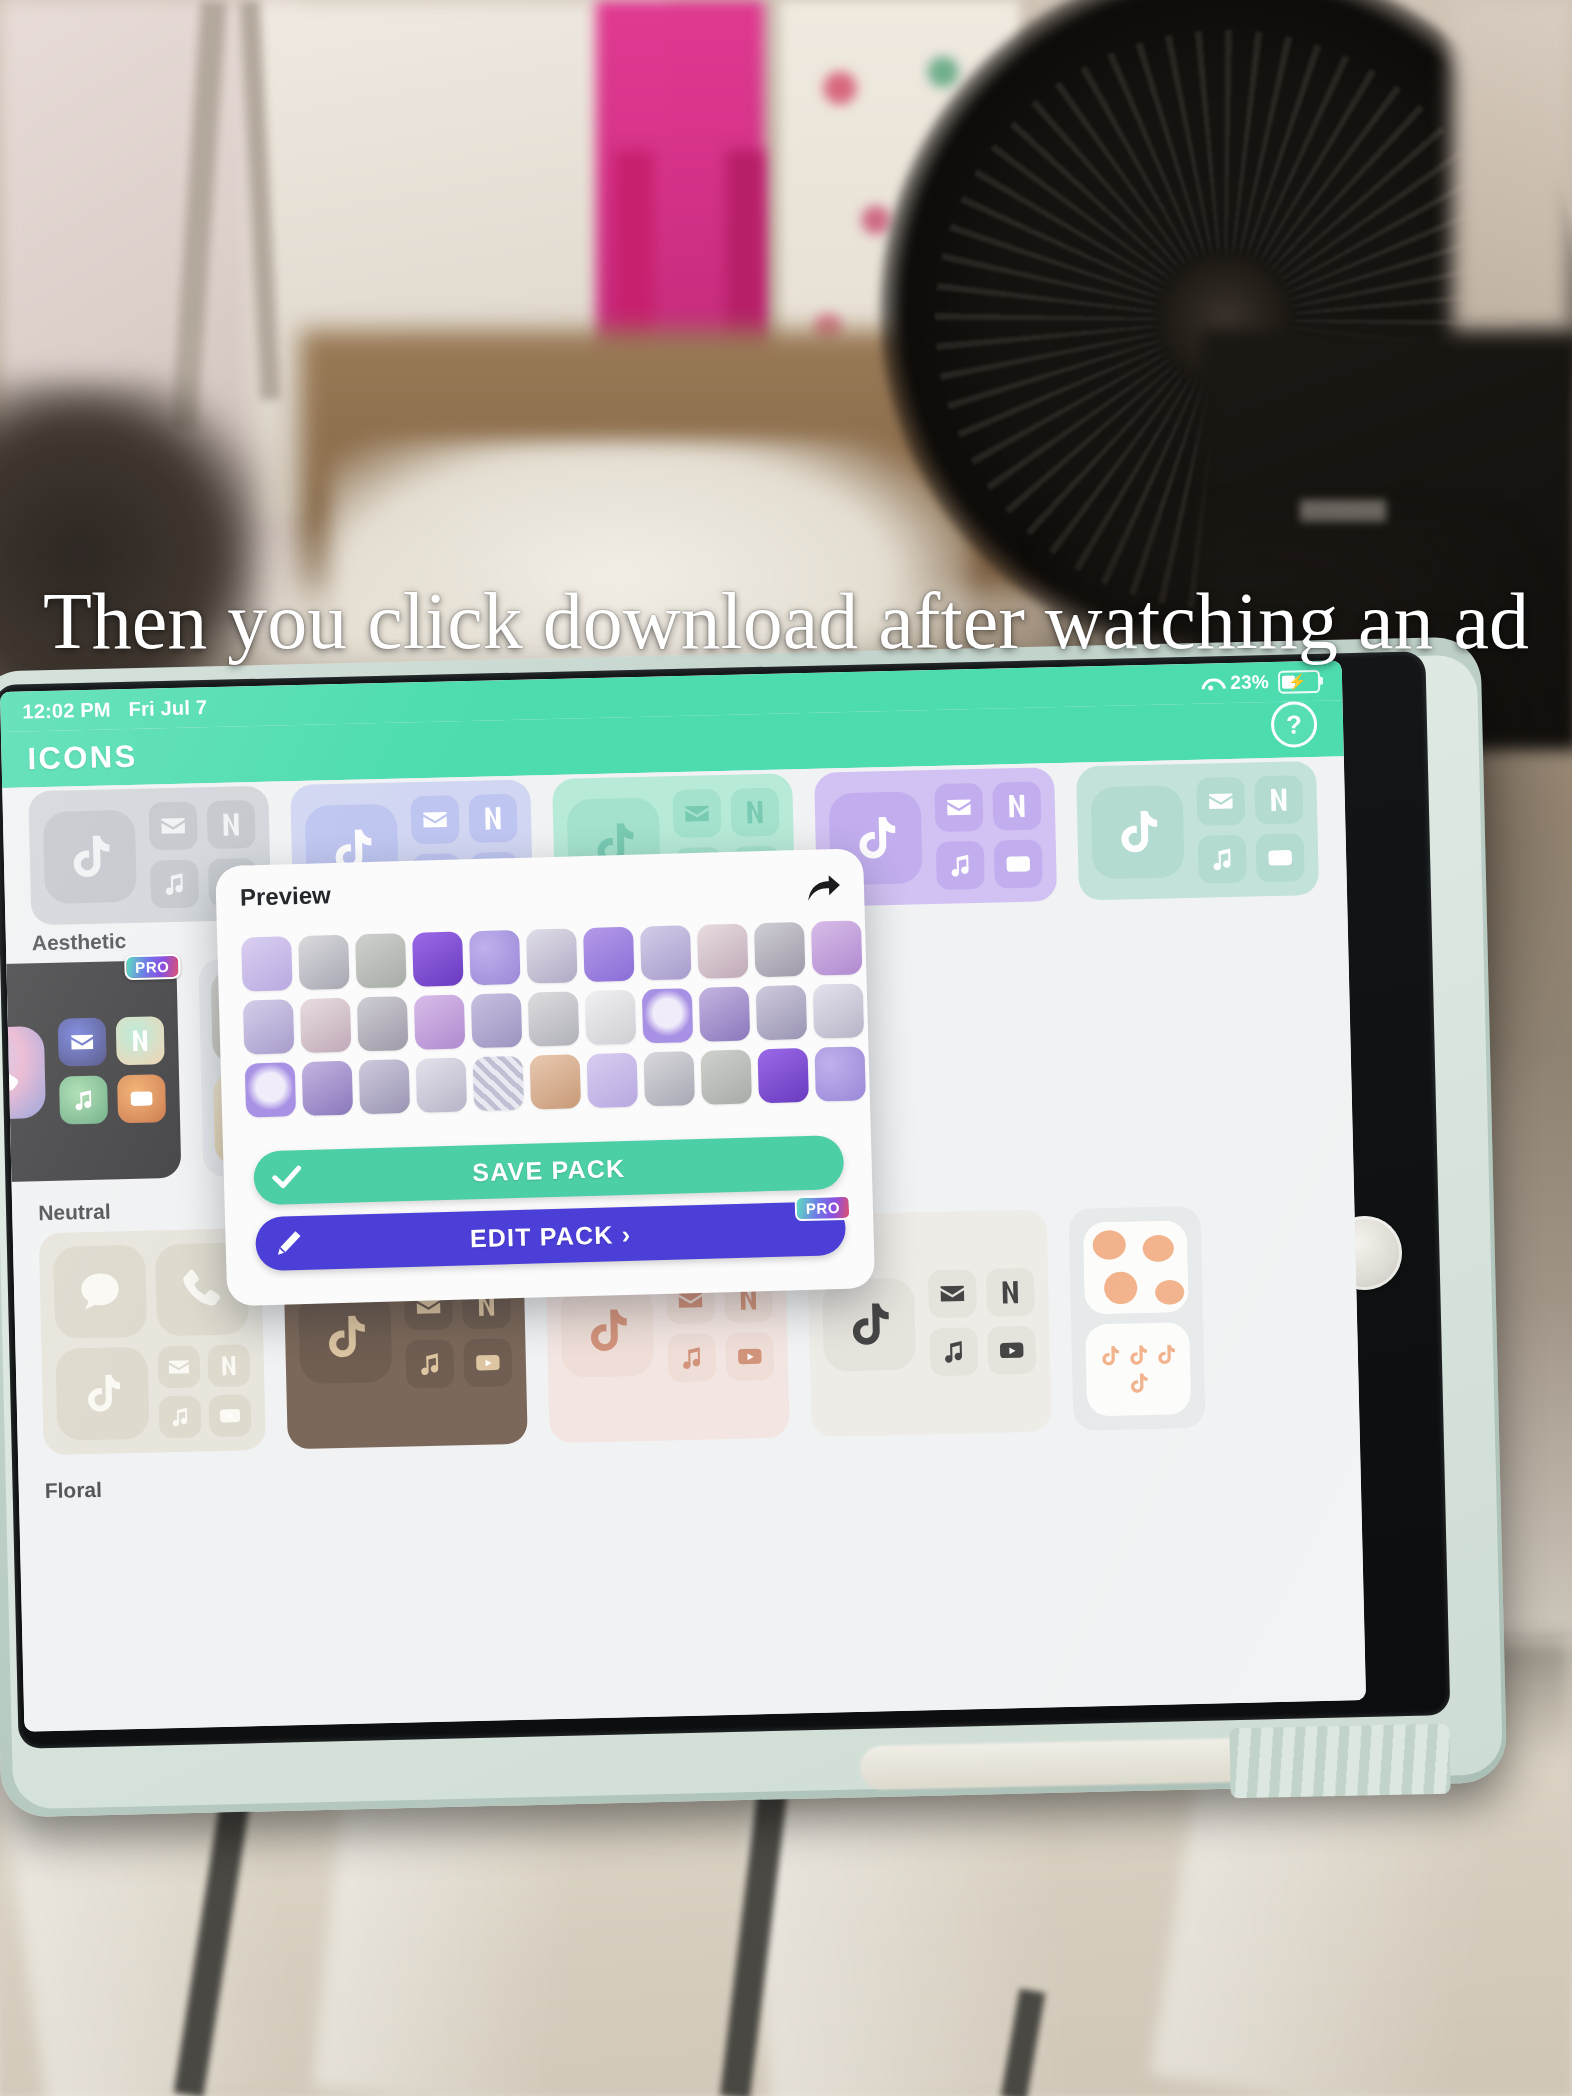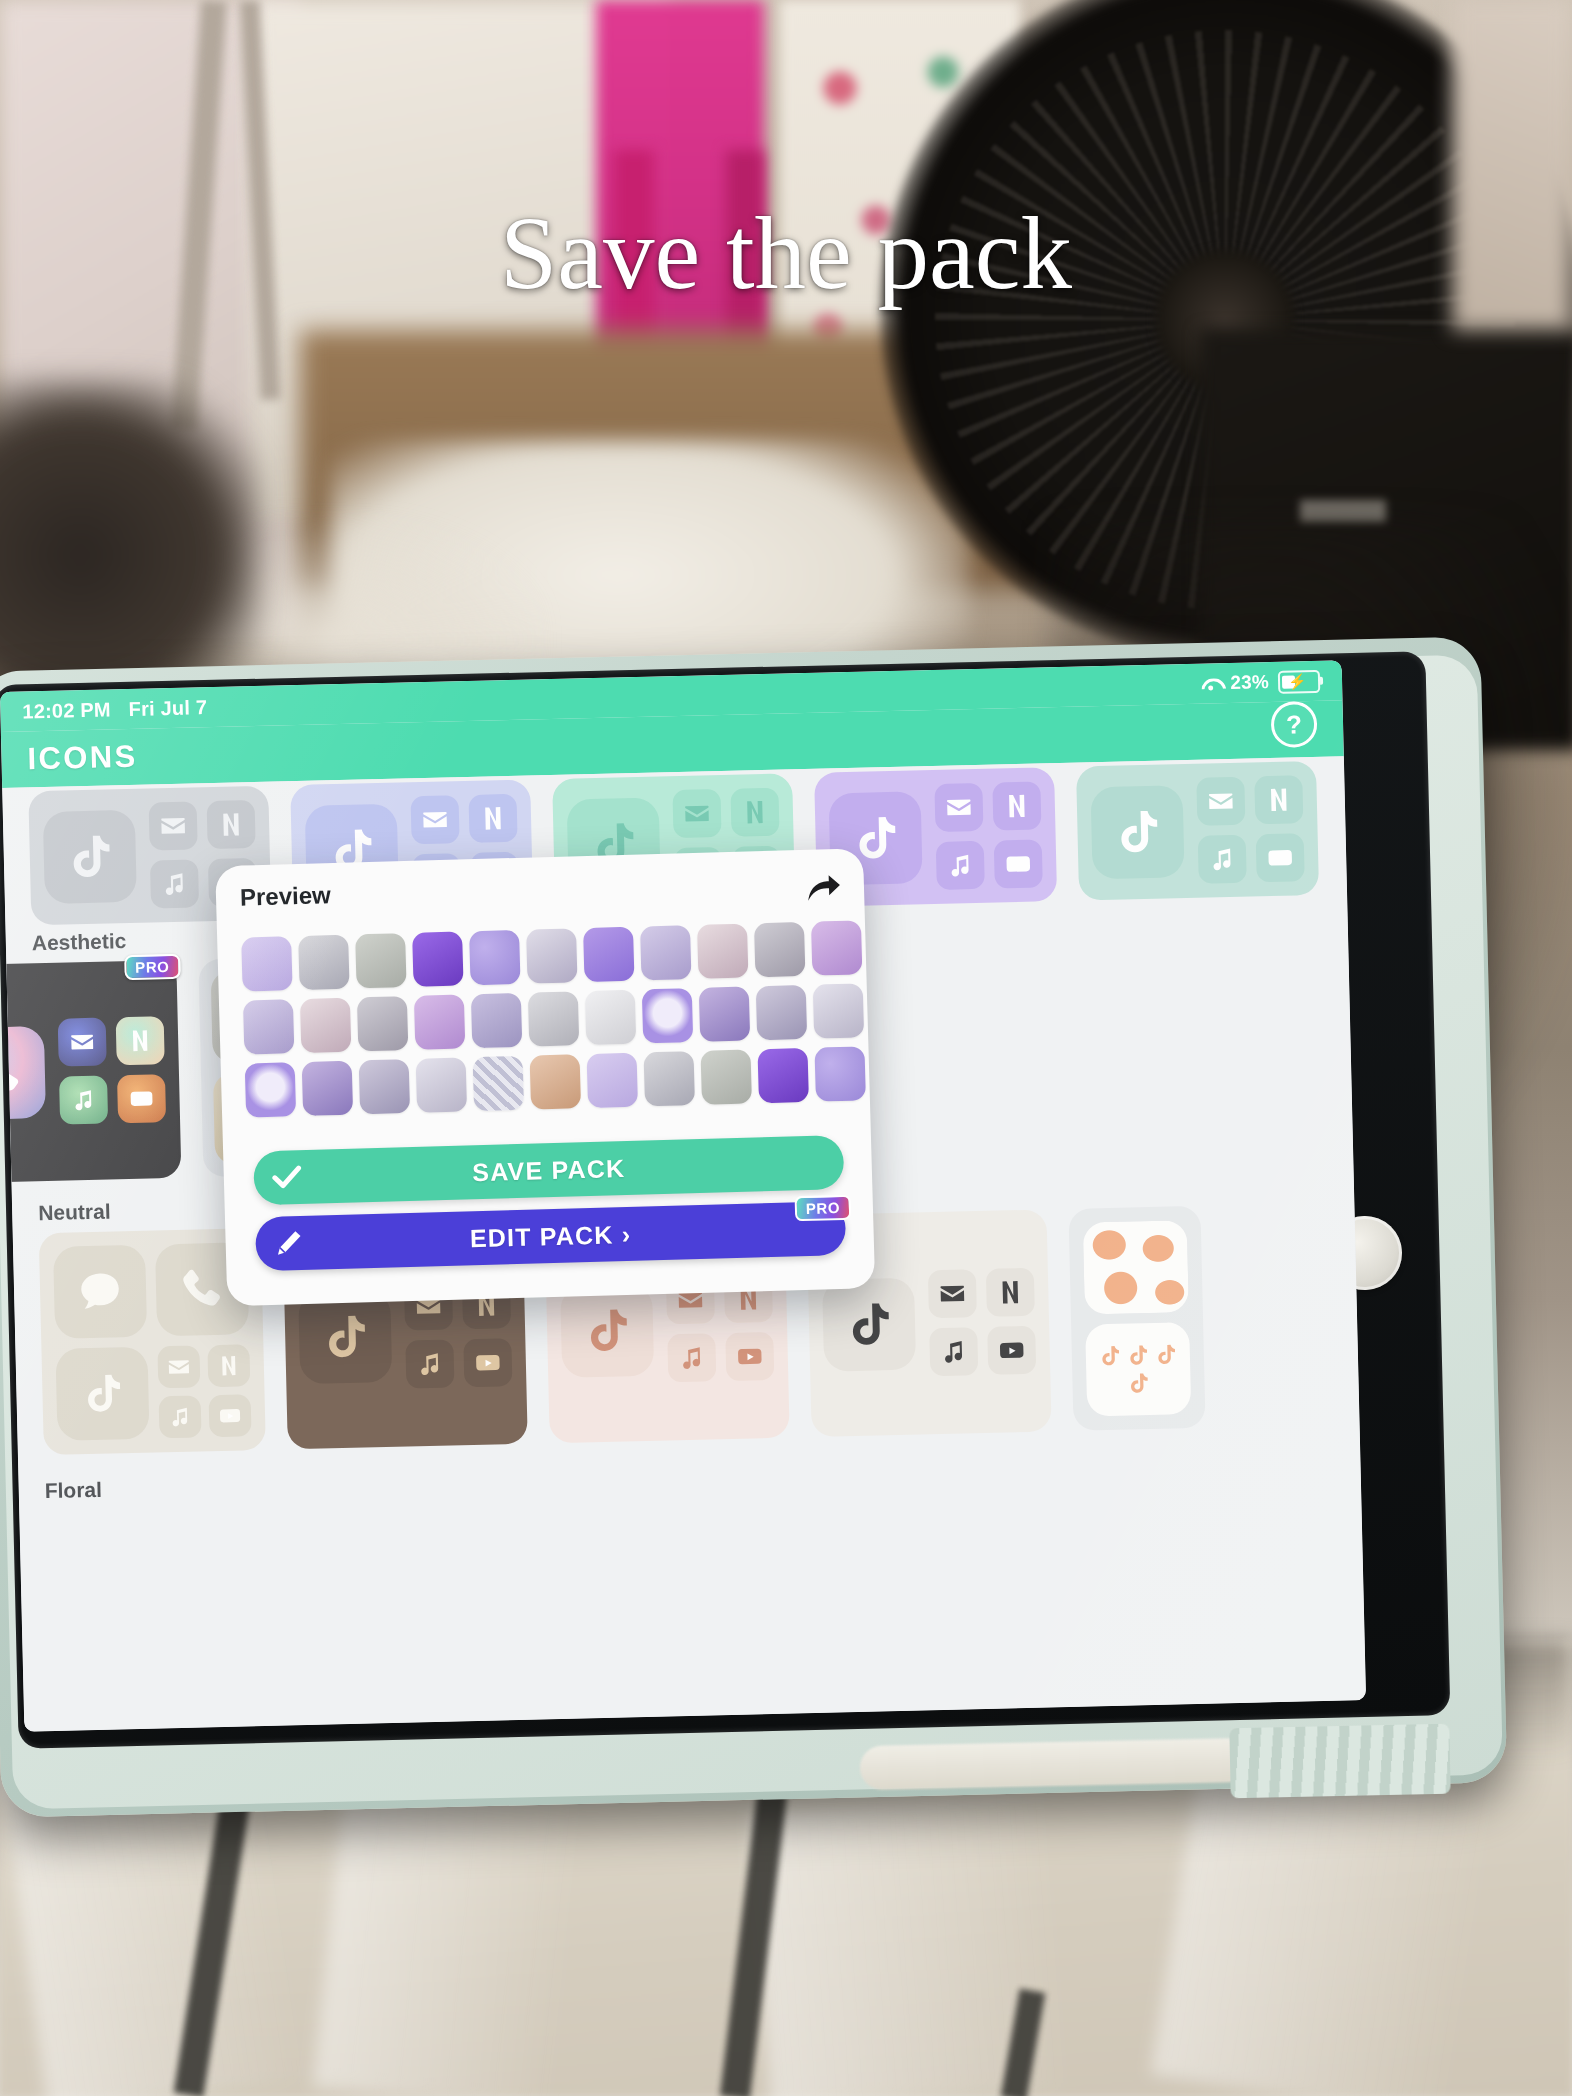--- a/index.html
+++ b/index.html
@@ -690,16 +690,16 @@
           <span class="btn-label">EDIT PACK ›</span>
           <span class="btn-pro">PRO</span>
         </button>
       </div>
 
     </div>
     <div class="glare"></div>
   </div>
 
   <div class="overlay">
-    <div class="ov ov1">Save the pack</div>
+    <div class="ov ov3">Then you click download after watching an ad</div>
   </div>
 
 </div>
 
 </body></html>

